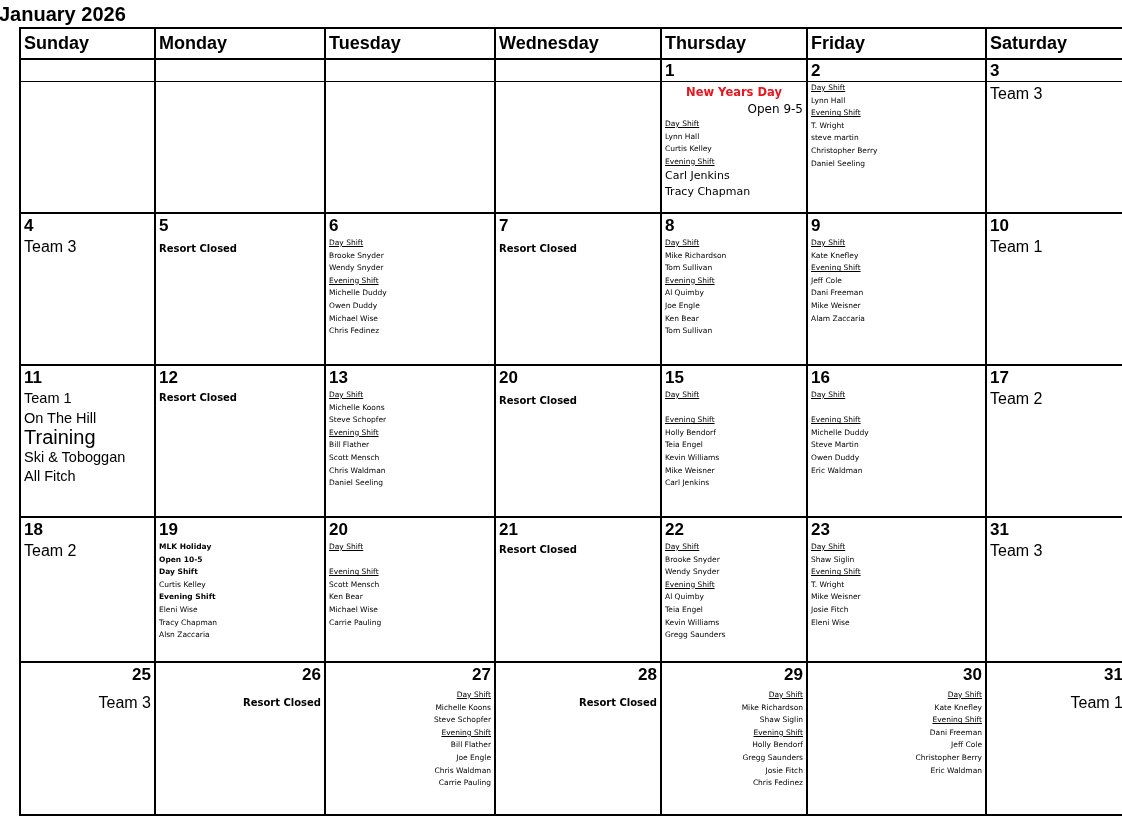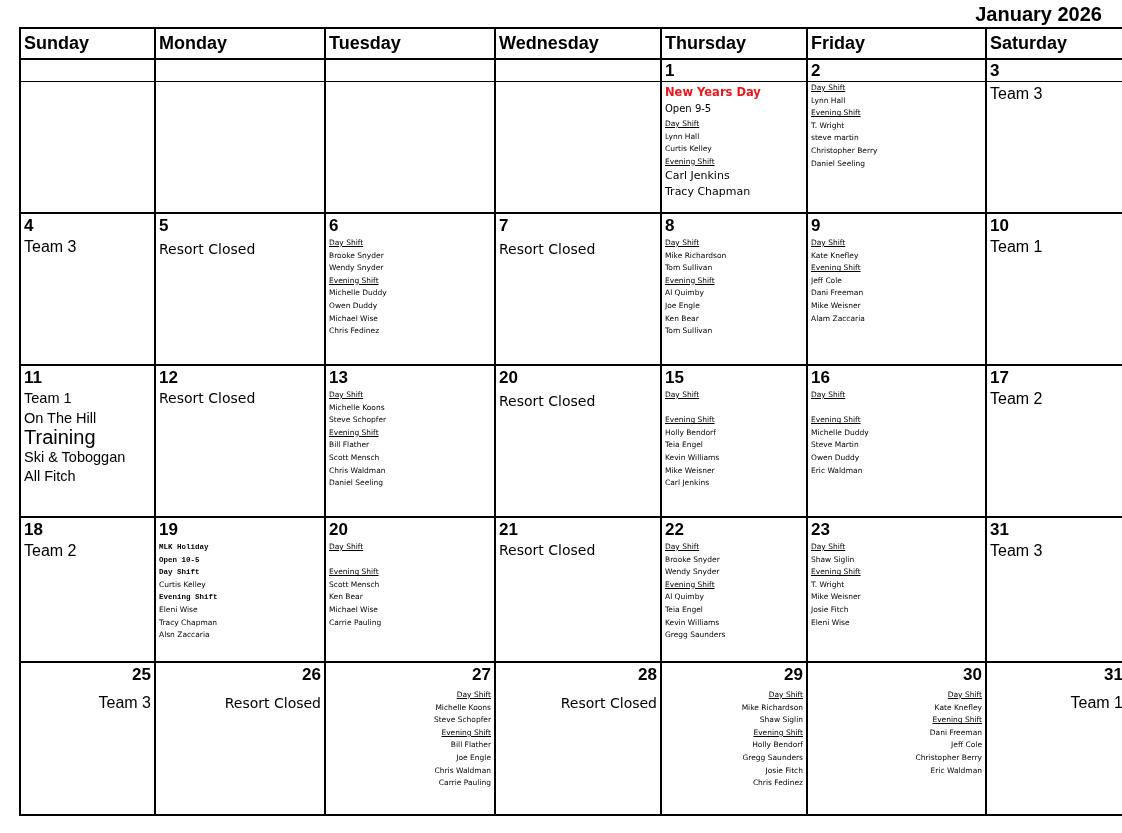--- a/index.html
+++ b/index.html
@@ -1,35 +1,35 @@
 <!DOCTYPE html>
 <html><head>
 <meta charset="utf-8">
 <style>
   html, body { margin:0; padding:0; background:#ffffff; }
   body { width:1122px; height:833px; position:relative; overflow:hidden; font-family:"Liberation Sans", sans-serif; color:#000; }
-  .title { position:absolute; left:0; width:1103px; top:2px; text-align:right; font-weight:bold; font-size:20px; line-height:24px; padding-left:0; }
+  .title { position:absolute; left:0; width:1103px; top:2px; text-align:left; font-weight:bold; font-size:20px; line-height:24px; padding-left:0; }
   .title span { position:relative; left:-1px; }
   table.cal { position:absolute; left:7px; top:27px; border-collapse:collapse; table-layout:fixed; width:1107px;margin-left:12px; }
   table.cal td { border:2px solid #000; vertical-align:top; padding:0 3px; overflow:hidden; }
   tr.hdr td { height:29px; font-weight:bold; font-size:18px; line-height:29px; padding-left:3px; }
   tr.daterow td { height:21px; font-weight:bold; font-size:17px; line-height:21px; border-bottom-width:1px; }
   tr.w1 td { height:130px; border-top-width:1px; }
   tr.wk td { height:150px; }
   tr.wk.w4 td { height:143px; }
   tr.wk.w5 td { height:151px;text-align:right; }
   .dnum { font-weight:bold; font-size:17px; line-height:22px; margin-top:1px; }
   .big { font-weight:normal; font-size:16px; line-height:19.5px; }
   .big.team { margin-top:3px; }
-  .closed { font-family:"DejaVu Sans", sans-serif; font-weight:normal; font-size:14px; line-height:18px; margin-top:6px; }
+  .closed { font-family:"DejaVu Sans", sans-serif; font-weight:bold; font-size:10px; line-height:18px; margin-top:6px; }
   .closed.tight { margin-top:3px; }
   .small { font-family:"DejaVu Sans", sans-serif; font-size:7.5px; line-height:12.6px; white-space:nowrap; }
   .small .u { text-decoration:underline; }
-  .small .b { font-weight:bold;font-family:Liberation Mono, monospace; }
-  .red { color:#e8161e; font-family:"DejaVu Sans", sans-serif; font-weight:bold; font-size:11.5px; line-height:17px; margin-top:2px; }
+  .small .b { font-weight:bold; }
+  .red { color:#e8161e; font-family:"DejaVu Sans", sans-serif; font-weight:bold; font-size:11.5px; line-height:17px; margin-top:2px;text-align:center; }
   .mid { font-family:"DejaVu Sans", sans-serif; font-weight:bold; font-size:11px; line-height:16px; }
   .midn { font-family:"DejaVu Sans", sans-serif; font-size:11px; line-height:16px; }
 </style>
 </head>
 <body>
 
 <div class="title"><span>January 2026</span></div>
 
 <table class="cal">
   <colgroup>
@@ -60,21 +60,21 @@
     <td>2</td>
     <td>3</td>
   </tr>
   <tr class="w1">
     <td></td>
     <td></td>
     <td></td>
     <td></td>
     <td>
       <div class="red">New Years Day</div>
-      <div class="mid" style="font-weight:normal;font-size:10px;">Open 9-5</div>
+      <div class="mid" style="font-weight:normal;font-size:12px;text-align:right;">Open 9-5</div>
       <div class="small" style="margin-top:1px">
             <div class="u">Day Shift</div>
         <div>Lynn Hall</div>
         <div>Curtis Kelley</div>
         <div class="u">Evening Shift</div>
           </div>
       <div class="midn">Carl Jenkins</div>
       <div class="midn">Tracy Chapman</div>
     </td>
     <td>

